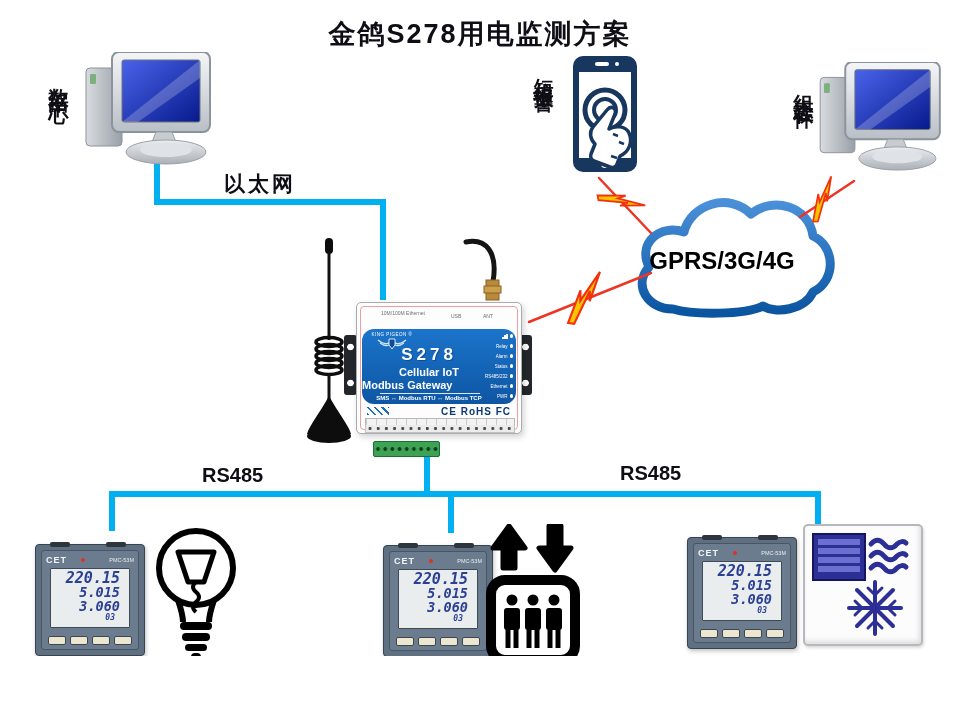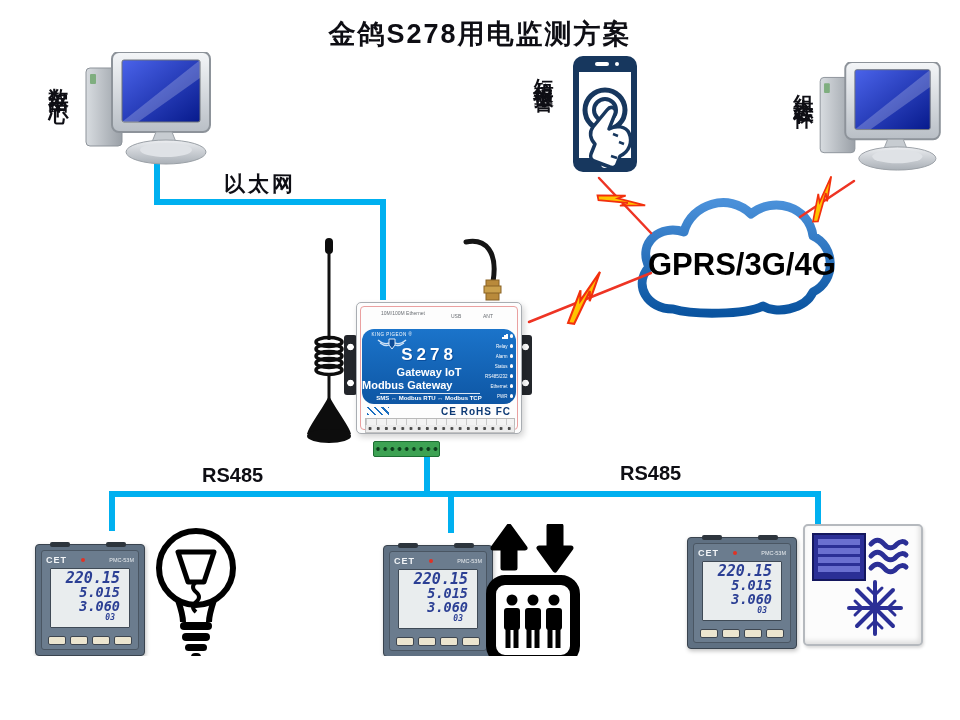--- a/index.html
+++ b/index.html
@@ -68,21 +68,21 @@
   .m-lcd div{font-family:"DejaVu Sans Mono",monospace;font-weight:bold;font-style:italic;
          color:#2b3f94;text-align:right;padding-right:9px;line-height:1.02;}
   .m-l1{font-size:15px;margin-top:2px;}
   .m-l2{font-size:13.5px;}
   .m-l3{font-size:8px;padding-right:14px !important;}
   .m-btns{position:absolute;left:6px;bottom:4px;right:6px;display:flex;justify-content:space-between;}
   .m-btn{width:16px;height:7px;background:#ece5cf;border:1px solid #3e4650;border-radius:2px;}
   
   .accard{left:803px;top:524px;width:116px;height:118px;background:#fcfcfc;border:2px solid #b5b9be;
           border-radius:5px;box-shadow:inset -2px -3px 5px rgba(0,0,0,.12),1px 2px 3px rgba(0,0,0,.15);z-index:3;}
-  .cloudlabel{left:648px;top:247px;width:148px;text-align:left;font-size:31px;font-weight:bold;
+  .cloudlabel{left:648px;top:247px;width:148px;text-align:center;font-size:24px;font-weight:bold;
           color:#000;z-index:4;letter-spacing:0;}
 </style>
 </head>
 <body>
 
 <div id="canvas">
 
   <svg width="0" height="0" style="position:absolute">
     <defs>
       <linearGradient id="scrGrad" x1="0" y1="0" x2="1" y2="1">
@@ -216,21 +216,21 @@
     <div class="bluepanel">
       <div class="logo">
         <div class="brand">KING PIGEON ®</div>
         <svg width="30" height="14" viewBox="0 0 30 14">
           <path d="M1,3 C6,7 10,7 12,6 M29,3 C24,7 20,7 18,6" stroke="#cfe3f7" stroke-width="1.5" fill="none"></path>
           <path d="M3,6 C7,9 10,9 12,8 M27,6 C23,9 20,9 18,8" stroke="#cfe3f7" stroke-width="1.2" fill="none"></path>
           <path d="M12,2 h6 v6 l-3,4 -3,-4 z" fill="#0d4c97" stroke="#dce9f7" stroke-width="1"></path>
         </svg>
       </div>
       <div class="model">S278</div>
-      <div class="tag1">Gateway IoT</div>
+      <div class="tag1">Cellular IoT</div>
       <div class="tag2">Modbus Gateway</div>
       <div class="divline"></div>
       <div class="proto">SMS ↔ Modbus RTU ↔ Modbus TCP</div>
       <div class="ledcol">
         <div class="ledrow">
             <span class="sigbars">
               <i style="height:2px"></i>
               <i style="height:3.5px"></i>
               <i style="height:5px"></i>
             </span>

